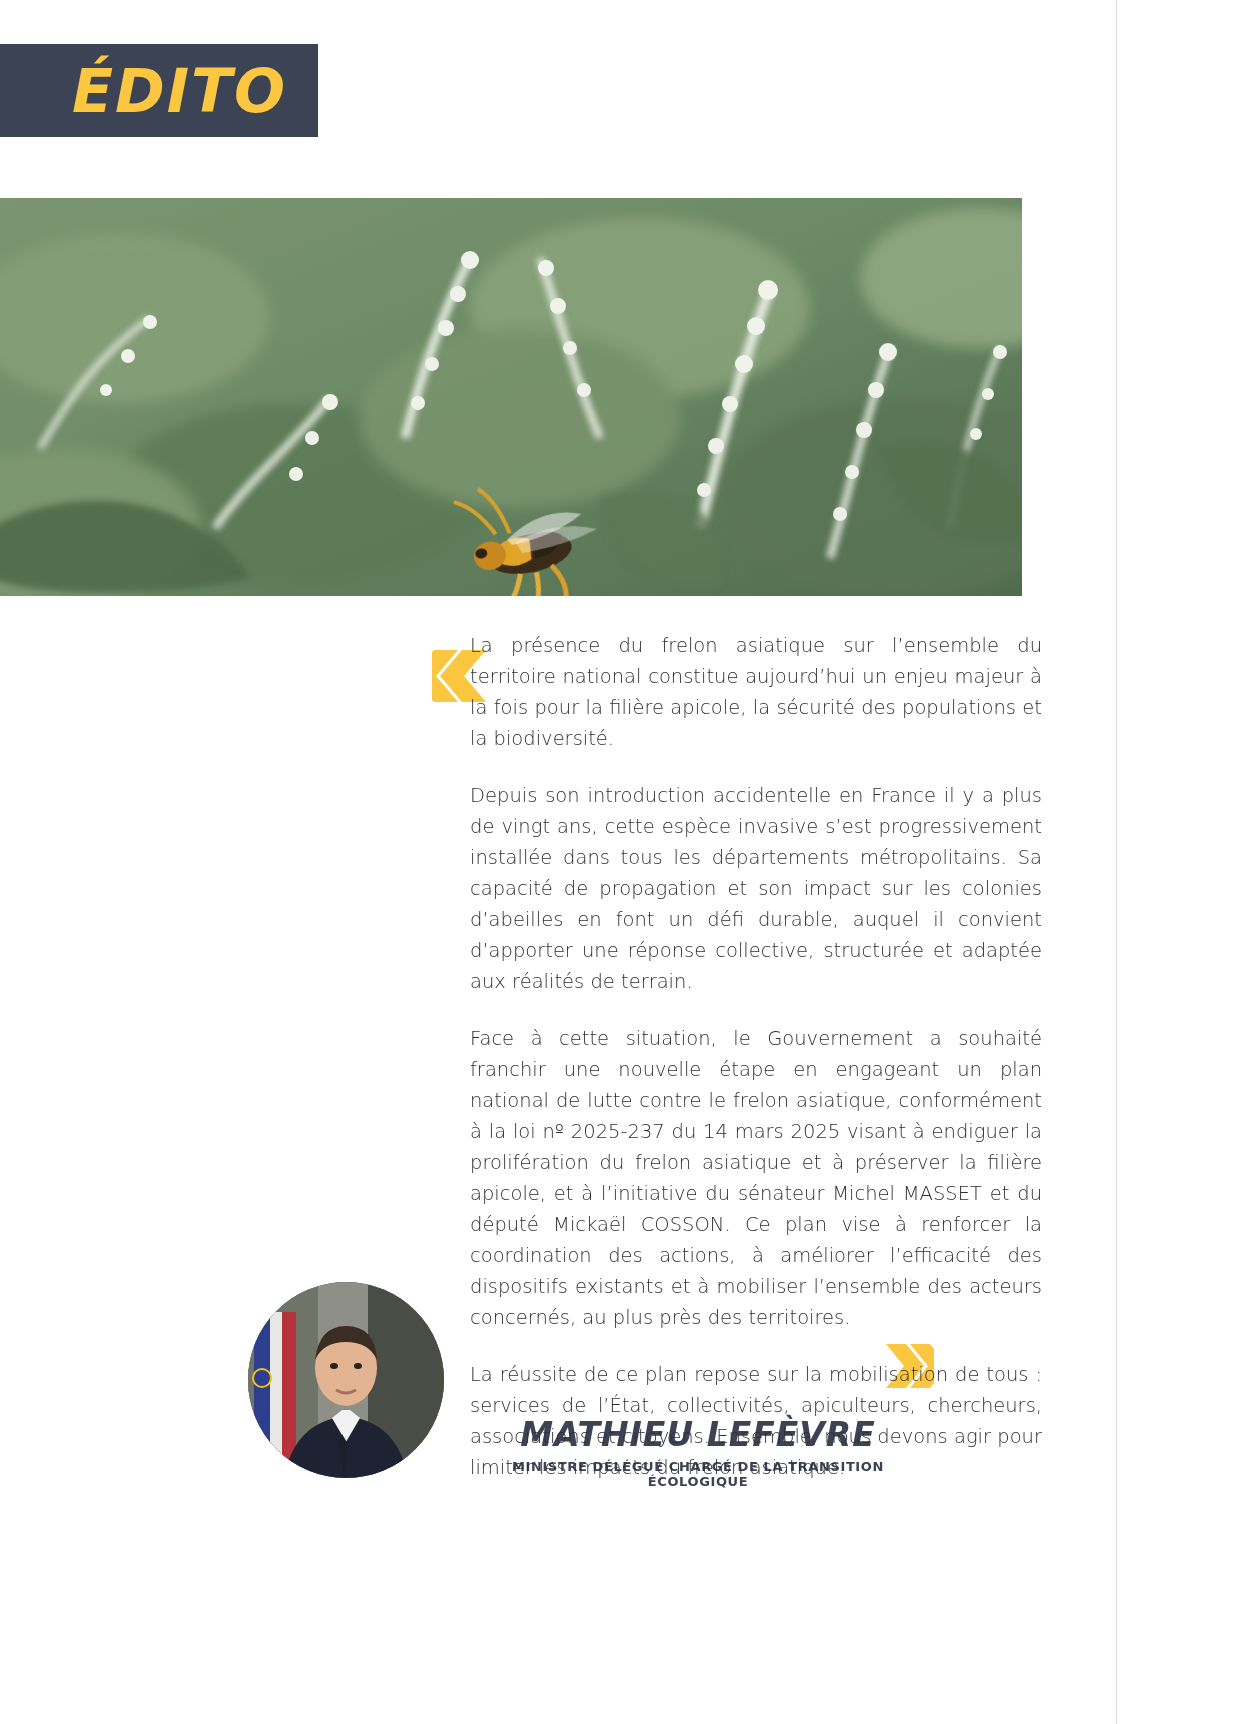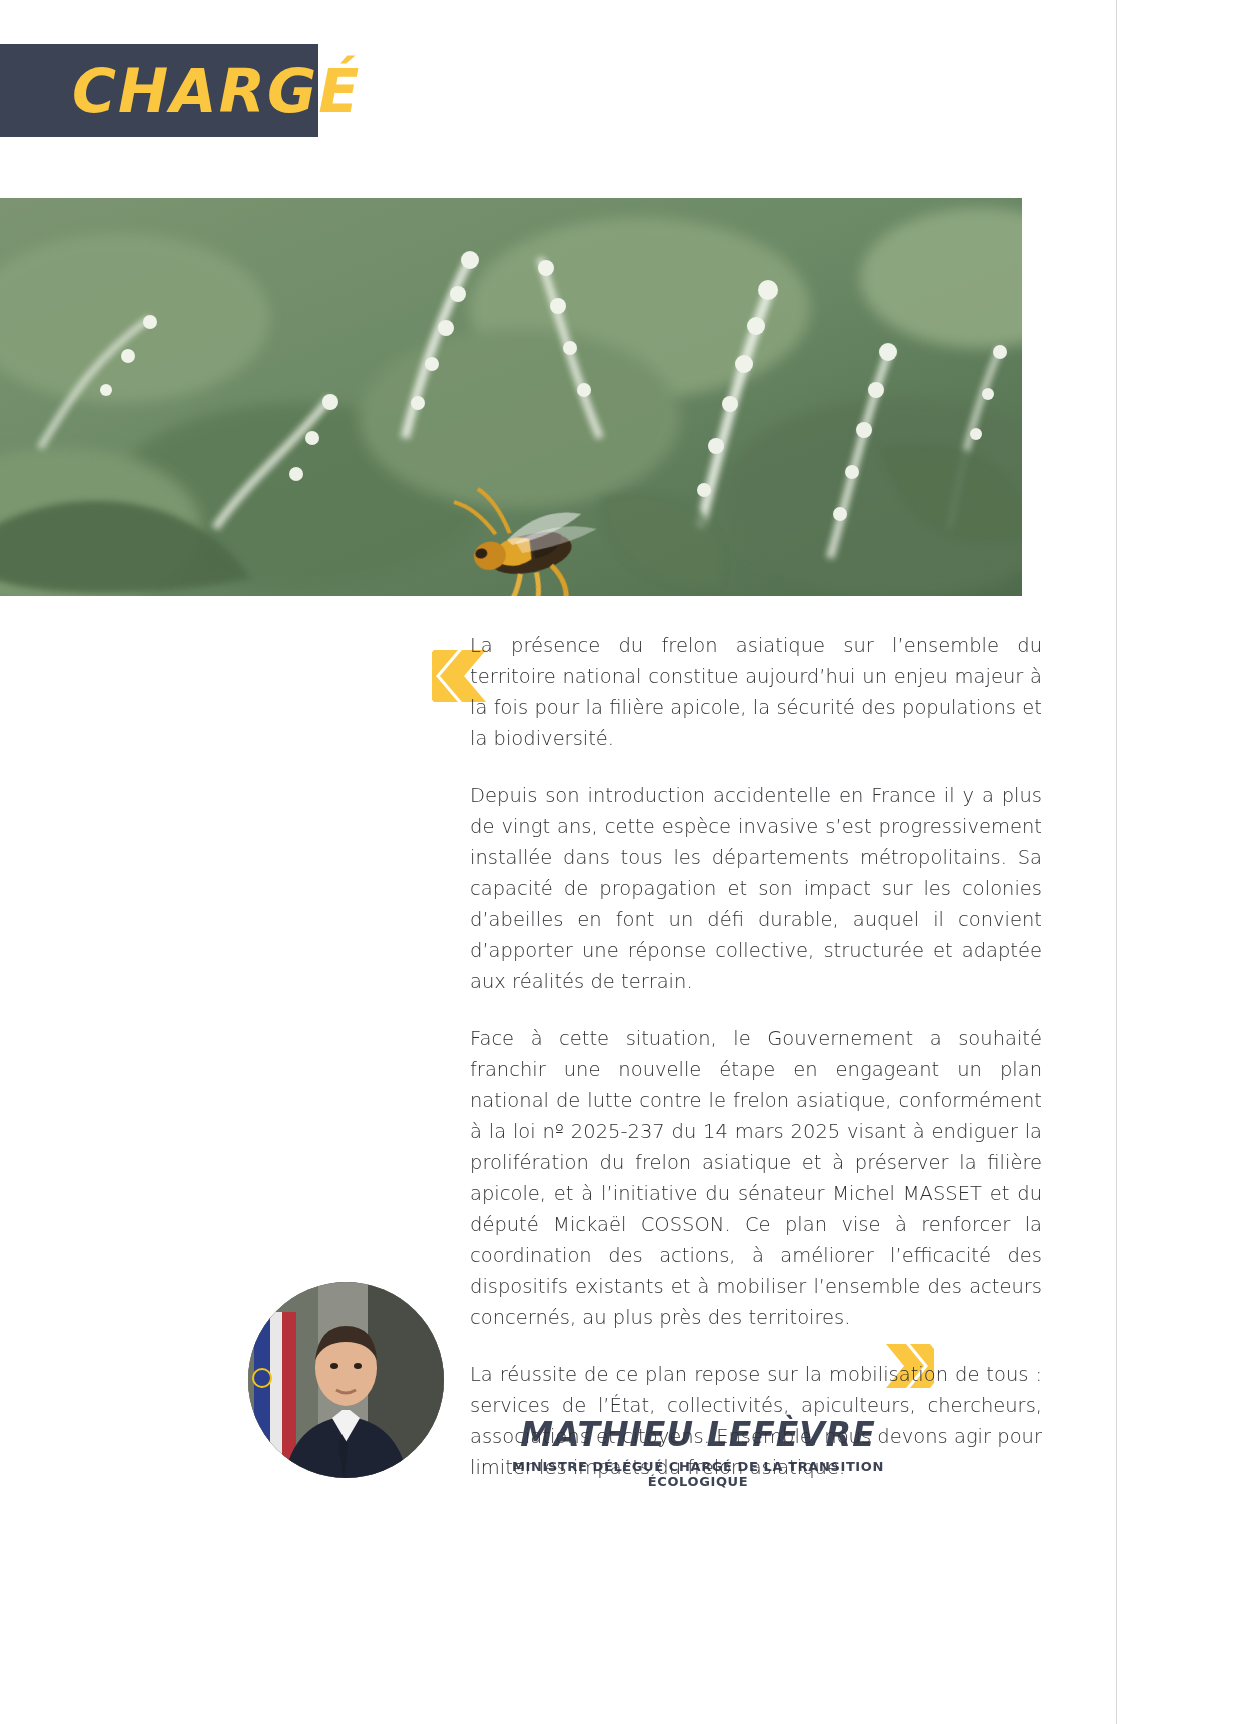--- a/index.html
+++ b/index.html
@@ -135,21 +135,21 @@
     color: #3c4354;
     letter-spacing: 0.6px;
   }
 </style>
 </head>
 <body>
 
 <div class="page-gutter"></div>
 
 <div class="edito-banner">
-  <div class="edito-text">CHARGÉ</div>
+  <div class="edito-text">ÉDITO</div>
 </div>
 
 <div class="hero">
   <svg width="1022" height="398" viewBox="0 0 1022 398">
     <defs>
       <linearGradient id="bgGrad" x1="0" y1="0" x2="1" y2="1">
         <stop offset="0%" stop-color="#7c9471"></stop>
         <stop offset="45%" stop-color="#6c8a66"></stop>
         <stop offset="100%" stop-color="#4f6b4c"></stop>
       </linearGradient>

